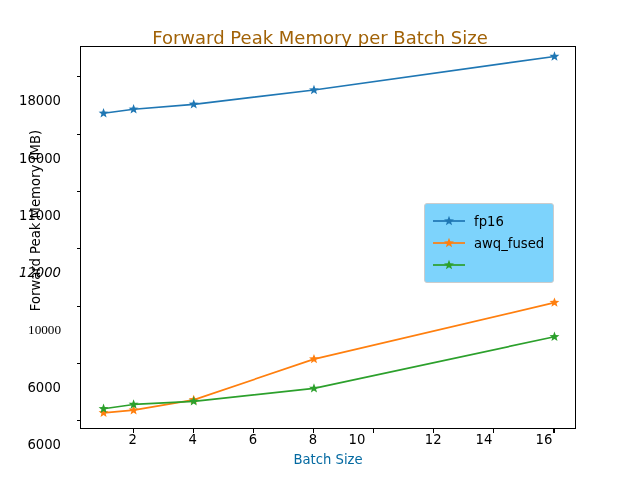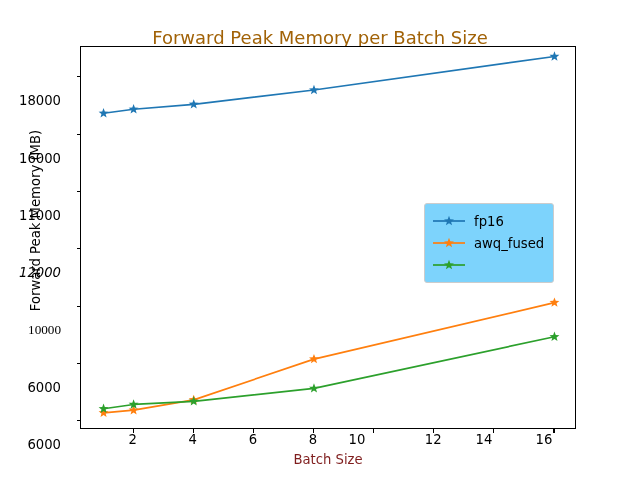--- a/index.html
+++ b/index.html
@@ -93,21 +93,21 @@
     height: 3.5px;
     background: #000000;
   }
   #x-axis-label {
     position: absolute;
     left: 80px;
     top: 452px;
     width: 496px;
     text-align: center;
     font-size: 13.2px;
-    color: #7f1d1d;
+    color: #0369a1;
   }
   #y-axis-label {
     position: absolute;
     left: -156px;
     top: 213px;
     width: 383px;
     text-align: center;
     font-size: 13.2px;
     color: #000000;
     transform: rotate(-90deg);

